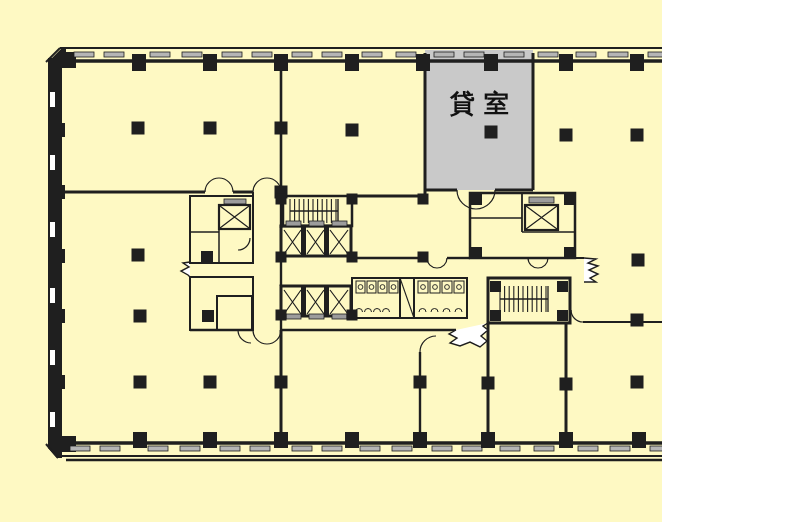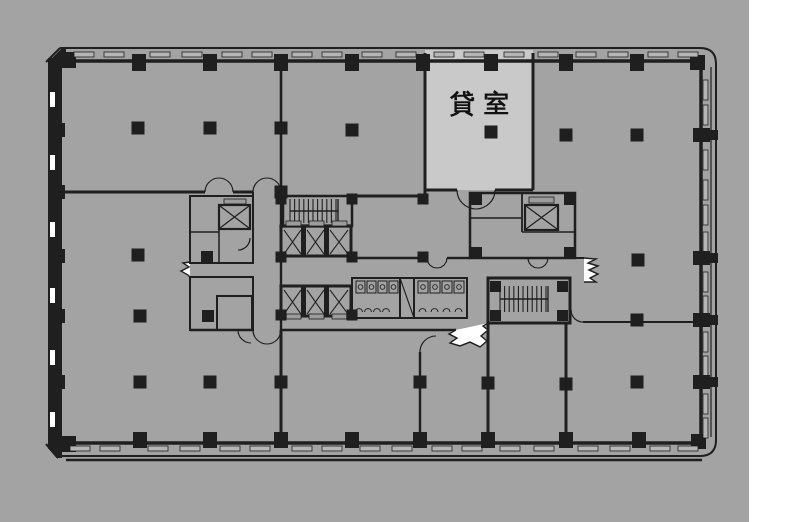--- a/index.html
+++ b/index.html
@@ -1,16 +1,16 @@
 <!DOCTYPE html>
 <html><head>
 <meta charset="utf-8">
 <style>
   html,body{margin:0;padding:0;background:#fff;}
-  .page{position:relative;width:749px;height:522px;background:#a3a3a3;overflow:hidden;
+  .page{position:relative;width:662px;height:522px;background:#fef9c3;overflow:hidden;
         font-family:"Liberation Sans",sans-serif;}
   svg{display:block;}
   .wall{stroke:#1f1f1f;fill:none;}
   .arc{stroke:#1f1f1f;stroke-width:1.2;fill:none;}
   .zig{stroke:#1f1f1f;stroke-width:1.4;fill:#ffffff;}
   .blk{fill:#1f1f1f;stroke:none;}
   .room-label{font-family:"Liberation Sans",sans-serif;font-size:25px;font-weight:600;
               letter-spacing:9px;fill:#111;}
 </style>
 </head>

